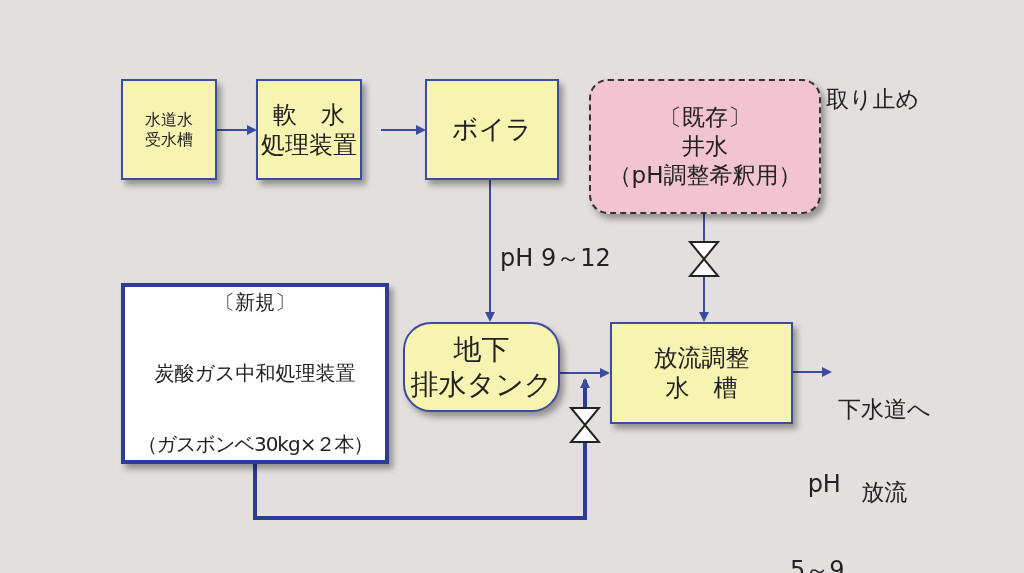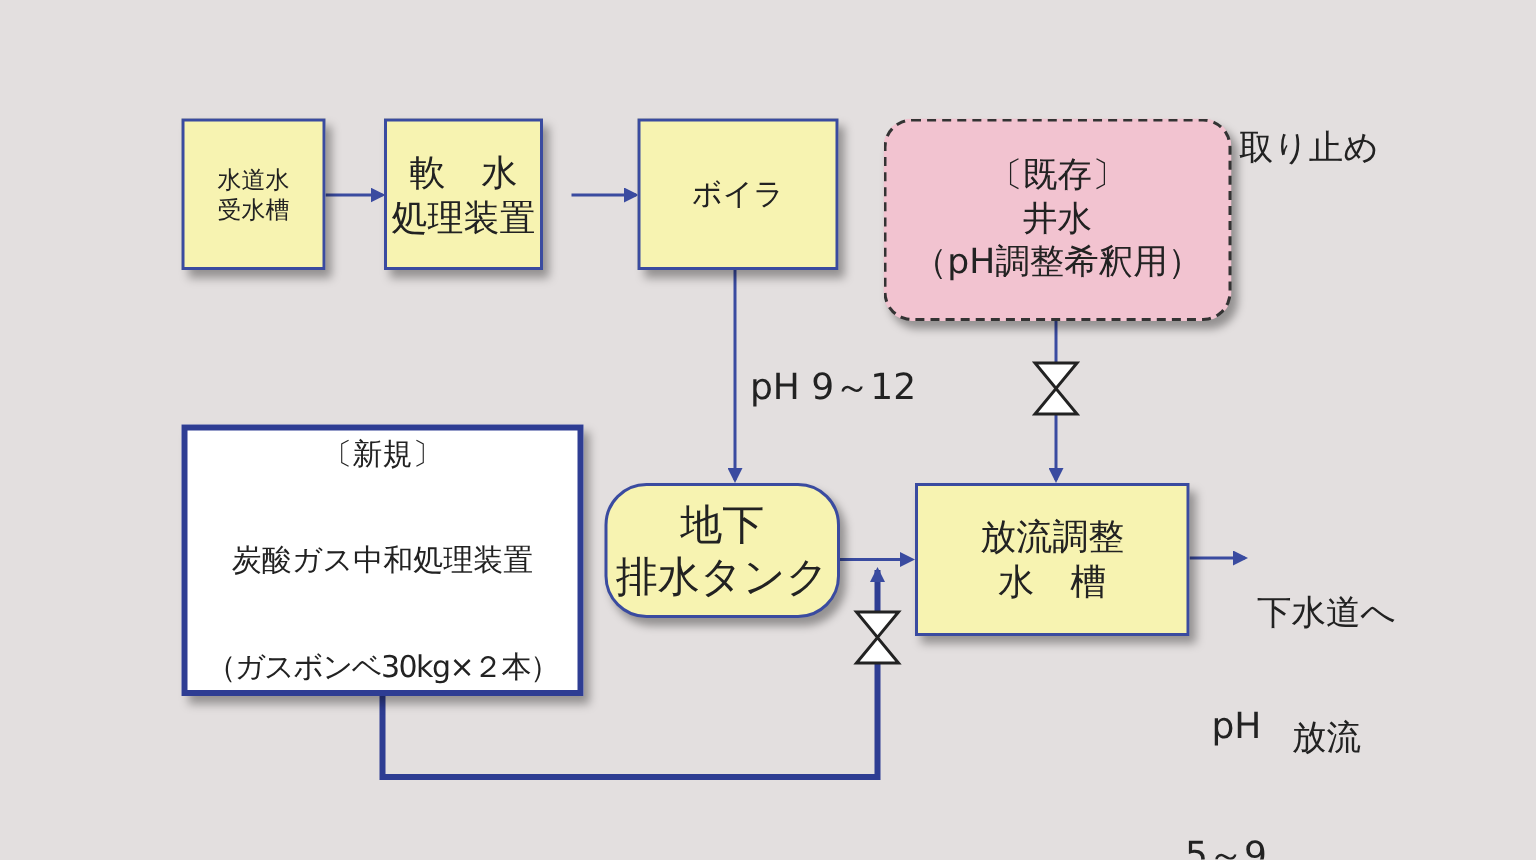--- a/index.html
+++ b/index.html
@@ -53,21 +53,21 @@
 <div class="box yellow" style="left:121px;top:79px;width:96px;height:101px;font-size:16px;">
   <span>水道水</span>
   <span>受水槽</span>
 </div>
 
 <div class="box yellow" style="left:256px;top:79px;width:106px;height:101px;font-size:24px;">
   <span>軟　水</span>
   <span>処理装置</span>
 </div>
 
-<div class="box yellow" style="left:425px;top:79px;width:134px;height:101px;font-size:20px;">
+<div class="box yellow" style="left:425px;top:79px;width:134px;height:101px;font-size:26px;">
   <span>ボイラ</span>
 </div>
 
 <div class="box pink" style="left:589px;top:79px;width:232px;height:135px;font-size:23px;border-radius:19px;">
   <span>〔既存〕</span>
   <span>井水</span>
   <span>（pH調整希釈用）</span>
 </div>
 <div class="lbl" style="left:826px;top:86px;font-size:23px;">取り止め</div>
 

